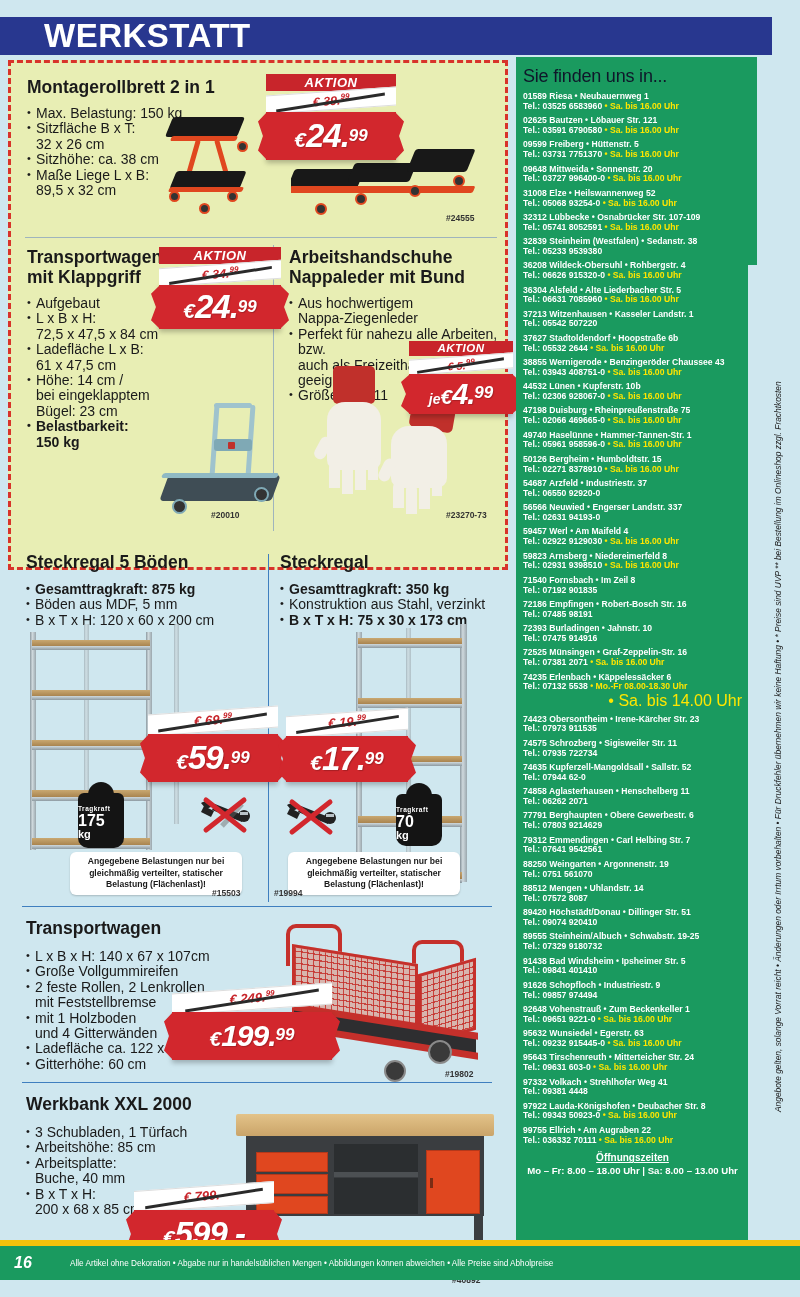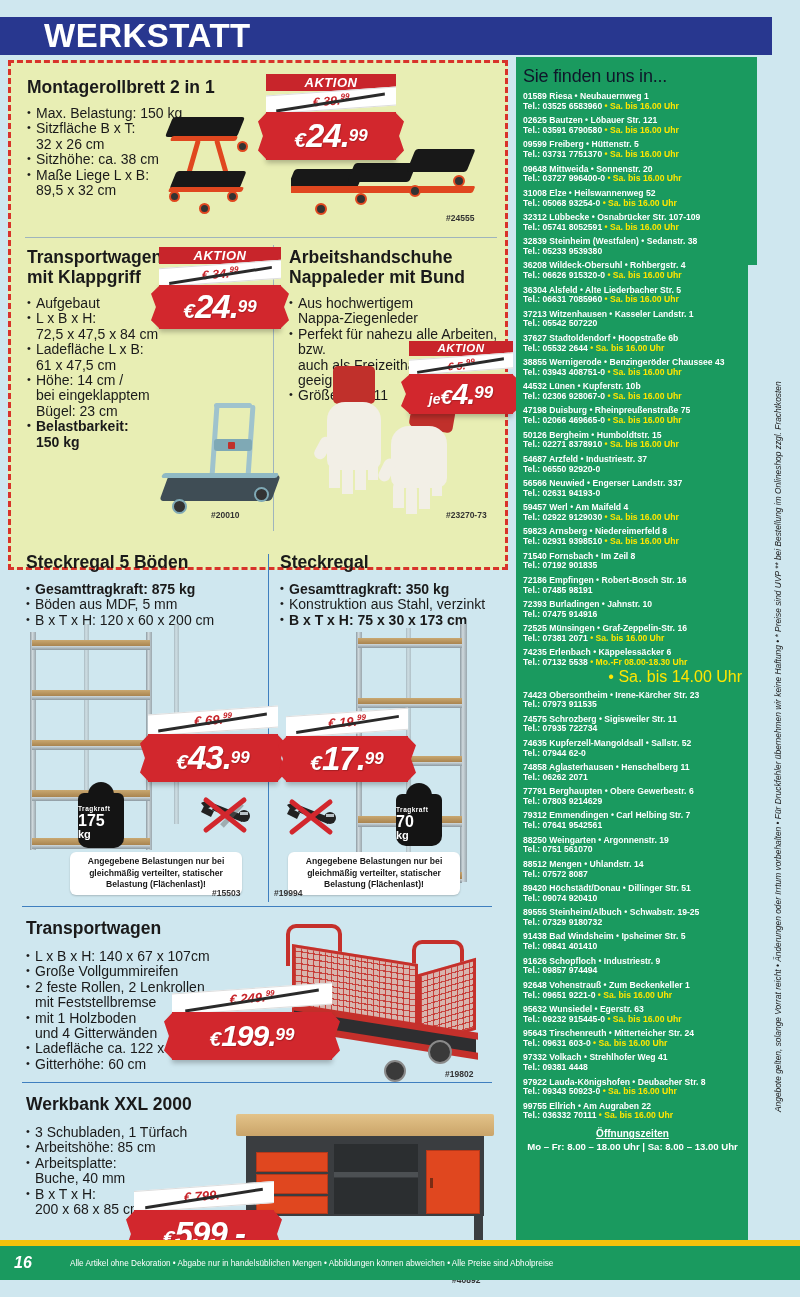--- a/index.html
+++ b/index.html
@@ -419,21 +419,21 @@
         <path d="M8 34 L46 4" stroke="#d2272d" stroke-width="5" stroke-linecap="round"></path>
         <path d="M8 4 L46 34" stroke="#d2272d" stroke-width="5" stroke-linecap="round"></path>
       </svg>
 
       <div class="tag" style="left:148px;top:164px;width:130px;">
         <div class="tag-old" style="height:22px;">
           <span style="font-size:13px;"><em>€ 69.</em><sup>99</sup></span>
         </div>
         <div class="tag-main" style="height:48px;margin-top:2px;">
           <span class="price">
-            <span class="cur">€</span><span class="int">43.</span><span class="dec">99</span>
+            <span class="cur">€</span><span class="int">59.</span><span class="dec">99</span>
           </span>
         </div>
       </div>
 
       <div class="note-box" style="left:70px;top:306px;width:172px;">Angegebene Belastungen nur bei
 gleichmäßig verteilter, statischer
 Belastung (Flächenlast)!</div>
       <div class="art-no" style="left:212px;top:342px;">#15503</div>
 
       <div style="position:absolute;left:280px;top:6px;width:230px;">
@@ -627,20 +627,24 @@
         </div>
         <div class="store-item">
           <div class="store-line1">44532 Lünen • Kupferstr. 10b</div>
           <div class="store-line2"><span>Tel.: 02306 928067-0</span><span class="store-hours"> • Sa. bis 16.00 Uhr</span></div>
         </div>
         <div class="store-item">
           <div class="store-line1">47198 Duisburg • Rheinpreußenstraße 75</div>
           <div class="store-line2"><span>Tel.: 02066 469665-0</span><span class="store-hours"> • Sa. bis 16.00 Uhr</span></div>
         </div>
         <div class="store-item">
+          <div class="store-line1">49740 Haselünne • Hammer-Tannen-Str. 1</div>
+          <div class="store-line2"><span>Tel.: 05961 958596-0</span><span class="store-hours"> • Sa. bis 16.00 Uhr</span></div>
+        </div>
+        <div class="store-item">
           <div class="store-line1">50126 Bergheim • Humboldtstr. 15</div>
           <div class="store-line2"><span>Tel.: 02271 8378910</span><span class="store-hours"> • Sa. bis 16.00 Uhr</span></div>
         </div>
         <div class="store-item">
           <div class="store-line1">54687 Arzfeld • Industriestr. 37</div>
           <div class="store-line2"><span>Tel.: 06550 92920-0</span></div>
         </div>
         <div class="store-item">
           <div class="store-line1">56566 Neuwied • Engerser Landstr. 337</div>
           <div class="store-line2"><span>Tel.: 02631 94193-0</span></div>

